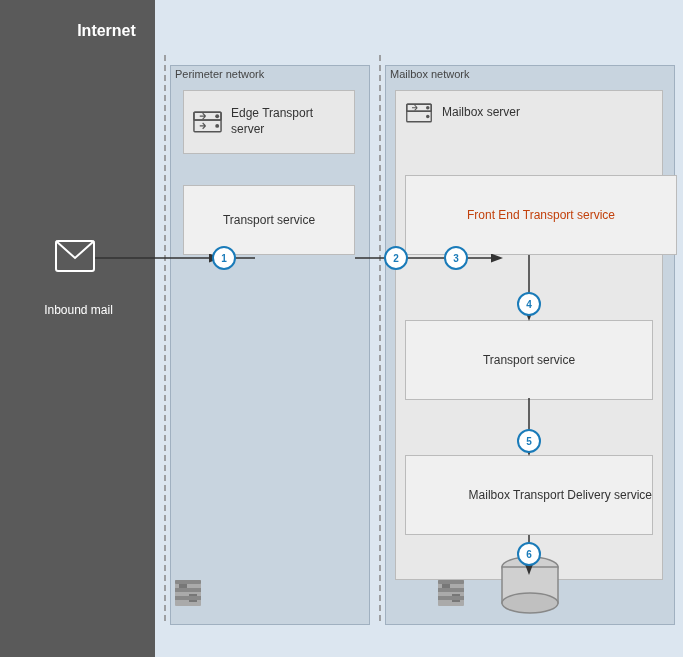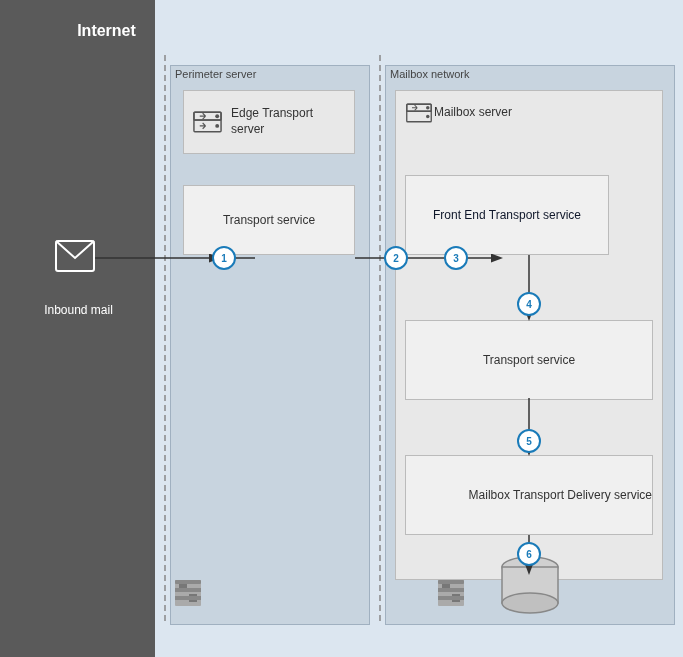--- a/index.html
+++ b/index.html
@@ -118,36 +118,36 @@
       position: absolute;
       left: 395px; top: 90px;
       width: 268px; height: 490px;
       background: #e8e8e8;
       border: 1px solid #bbb;
       padding: 8px;
     }
     .p-mailbox-server-header {
       display: flex;
       align-items: center;
-      gap: 0;
+      gap: 8px;
       margin-bottom: 8px;
     }
     
     .p-frontend {
       position: absolute;
       left: 405px; top: 175px;
-      width: 204px; height: 80px;
+      width: 272px; height: 80px;
       background: #f0f0f0;
       border: 1px solid #bbb;
       display: flex;
       align-items: center;
       justify-content: center;
       text-align: center;
       font-size: 12px;
-      color: #0f172a;
+      color: #c2410c;
     }
     
     .p-transport-internal {
       position: absolute;
       left: 405px; top: 320px;
       width: 248px; height: 80px;
       background: #f0f0f0;
       border: 1px solid #bbb;
       display: flex;
       align-items: center;
@@ -206,21 +206,21 @@
   <div class="p-internet"></div>
   <div class="p-internet-label">Internet</div>
 
   <div class="p-onprem-header">
     <span class="p-onprem-header-text">On-premises Exchange 2016 environment</span>
   </div>
 
   <div class="p-onprem"></div>
 
   <div class="p-perimeter"></div>
-  <div class="p-perimeter-label">Perimeter server</div>
+  <div class="p-perimeter-label">Perimeter network</div>
 
   <div class="p-internal"></div>
   <div class="p-internal-label">Mailbox network</div>
 
   <div class="p-edge-server">
     <svg width="32" height="32" viewBox="0 0 32 32">
       <rect x="2" y="6" width="28" height="20" rx="1" fill="none" stroke="#555" stroke-width="1.5"></rect>
       <rect x="2" y="6" width="28" height="8" rx="1" fill="none" stroke="#555" stroke-width="1.5"></rect>
       <line x1="2" y1="14" x2="30" y2="14" stroke="#555" stroke-width="1.5"></line>
       <circle cx="26" cy="10" r="2" fill="#555"></circle>

